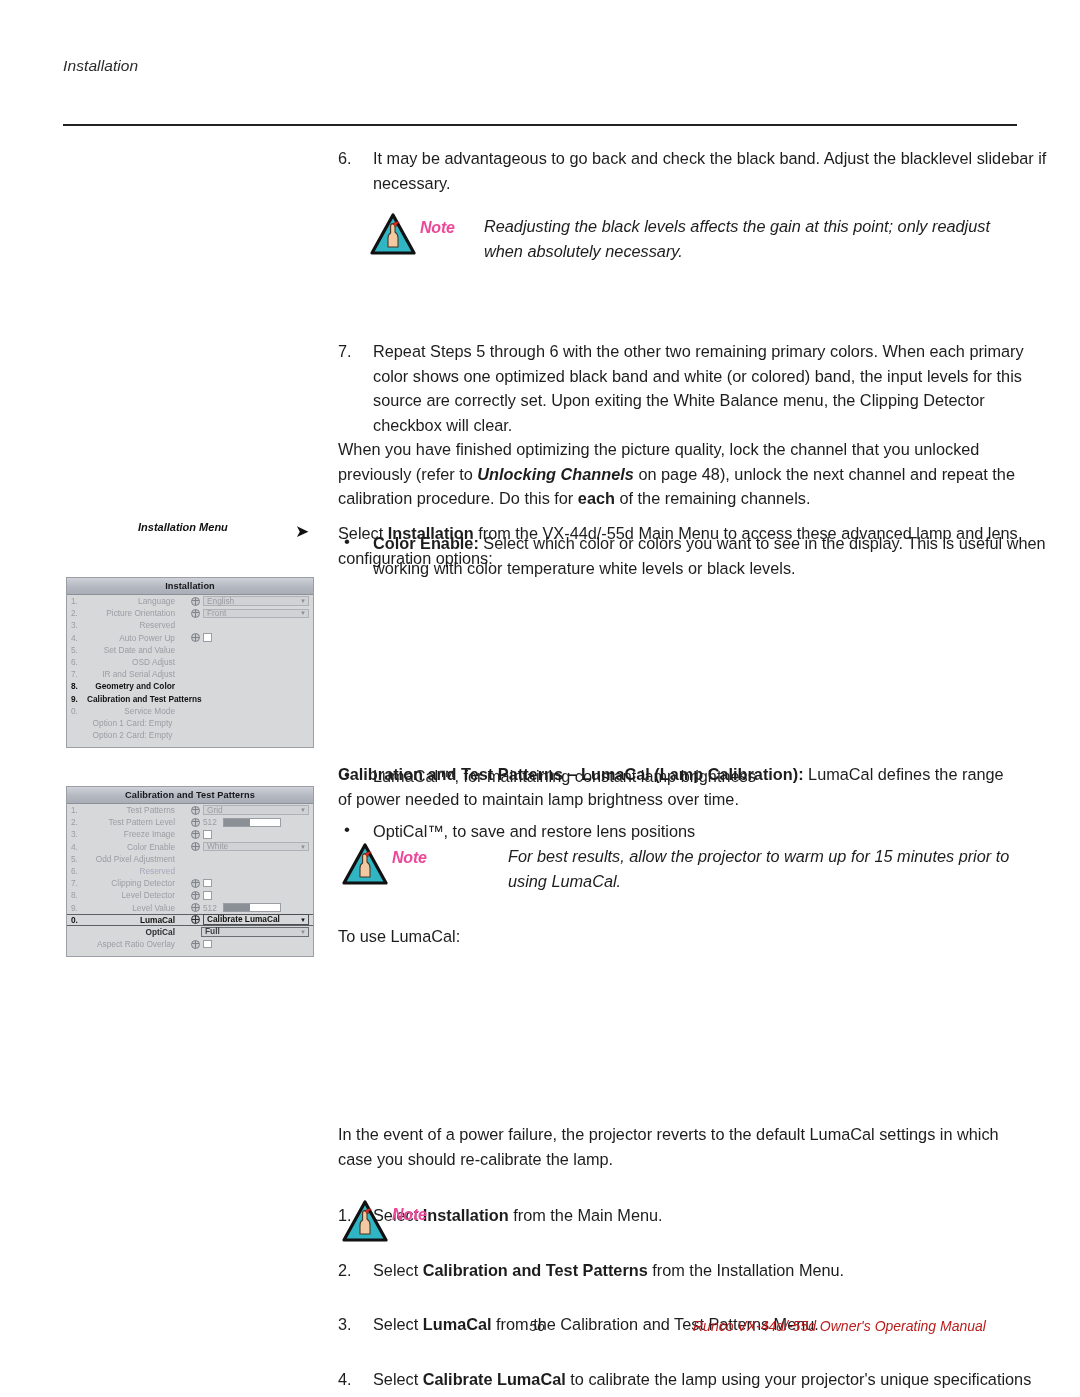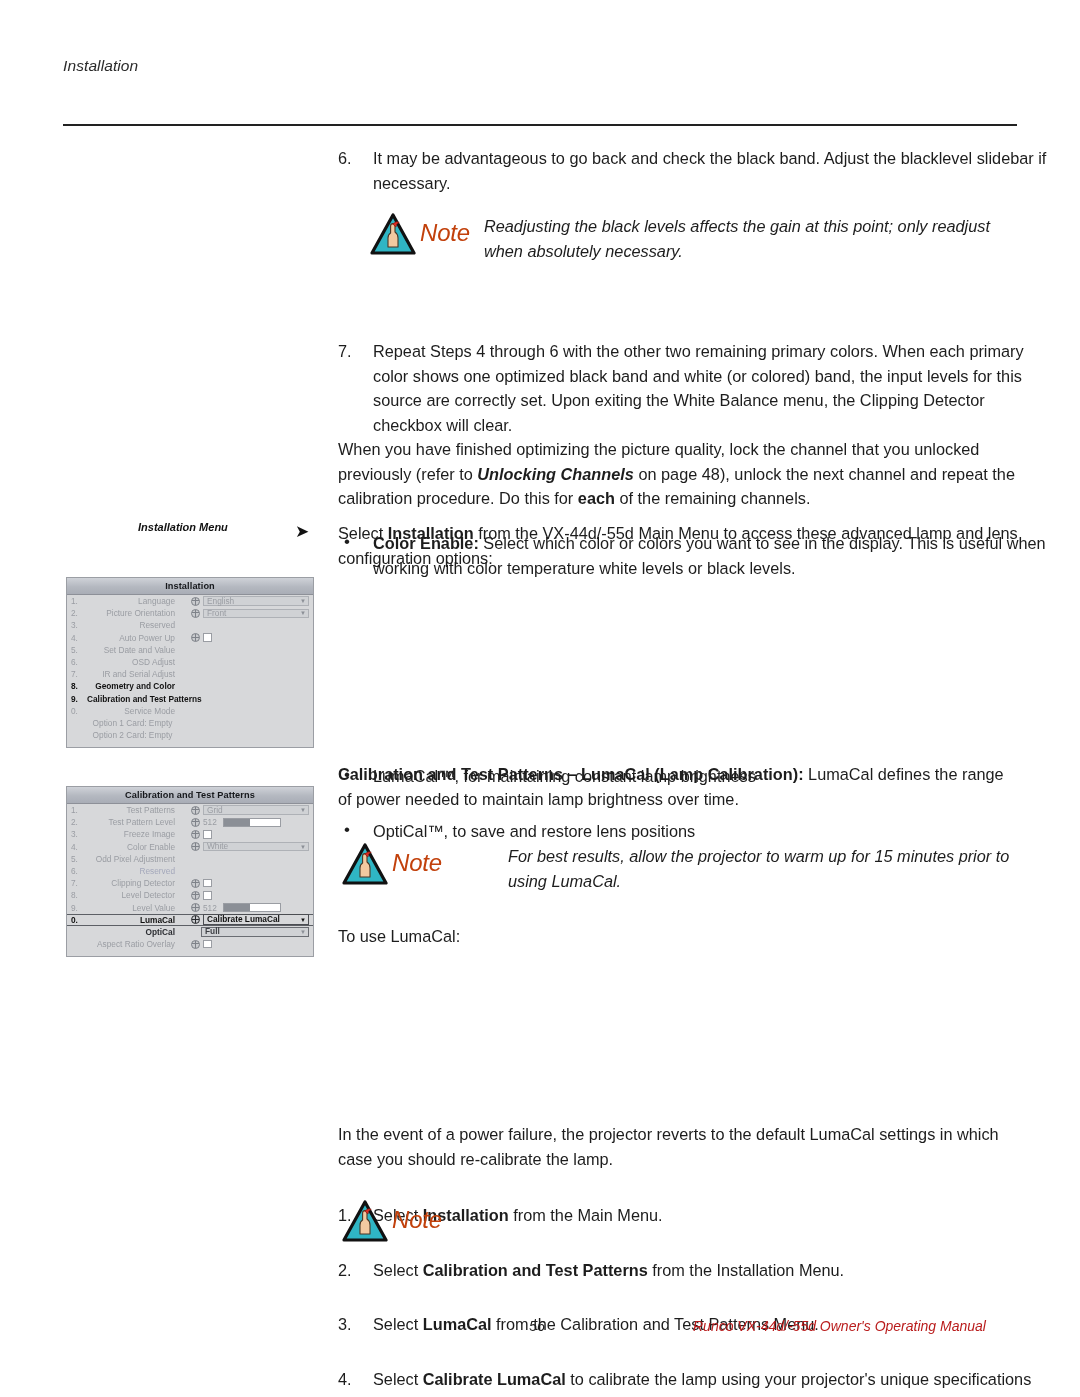--- a/index.html
+++ b/index.html
@@ -88,23 +88,23 @@
     left: 2px;
     top: 0px;
     width: 46px;
     height: 42px;
   }
   .note-word {
     position: absolute;
     left: 52px;
     top: 6px;
     font-style: italic;
-    font-weight: normal;
-    font-size: 24px;
-    color: #c2410c;
+    font-weight: bold;
+    font-size: 16px;
+    color: #ec4899;
     letter-spacing: -.2px;
   }
   .note-text {
     font-style: italic;
     font-size: 16.3px;
     line-height: 24.5px;
     color: #1d1d1d;
     width: 530px;
     padding-top: 1px;
   }
@@ -307,21 +307,21 @@
       <path d="M18 34 h10 v-9 q0-4 -3-6 l0-6 q0-2.4 -2.2-2.4 q-2.2 0 -2.2 2.4 l0 7 q-2.6 1.4 -2.6 5 z" fill="#f2c9a0" stroke="#4a3524" stroke-width="1.1" stroke-linejoin="round"></path>
       <path d="M22.8 11 q3.4 -3.4 6.4 -1.6 q-3.4 1.2 -3.2 4.6 q-2 -1.6 -3.2 -3 z" fill="#e02b20" stroke="#8c1610" stroke-width=".7"></path>
     </svg>
     <span class="note-word">Note</span>
   </div>
   <div class="note-text">Readjusting the black levels affects the gain at this point; only readjust when absolutely necessary.</div>
 </div>
 
 <div class="col num-row" style="top:290px;">
   <span class="marker">7.</span>
-  <span>Repeat Steps 4 through 6 with the other two remaining primary colors. When each primary color shows one optimized black band and white (or colored) band, the input levels for this source are correctly set. Upon exiting the White Balance menu, the Clipping Detector checkbox will clear.</span>
+  <span>Repeat Steps 5 through 6 with the other two remaining primary colors. When each primary color shows one optimized black band and white (or colored) band, the input levels for this source are correctly set. Upon exiting the White Balance menu, the Clipping Detector checkbox will clear.</span>
 </div>
 
 <div class="col bul-row" style="top:384px;">
   <span class="marker">•</span>
   <b>Color Enable:</b><span> Select which color or colors you want to see in the display. This is useful when working with color temperature white levels or black levels.</span>
 </div>
 
 <div class="col" style="top:437px;">
   <p>
     <span>When you have finished optimizing the picture quality, lock the channel that you unlocked previously (refer to </span><em class="bi">Unlocking Channels</em><span> on page 48), unlock the next channel and repeat the calibration procedure. Do this for </span><b>each</b><span> of the remaining channels.</span>

